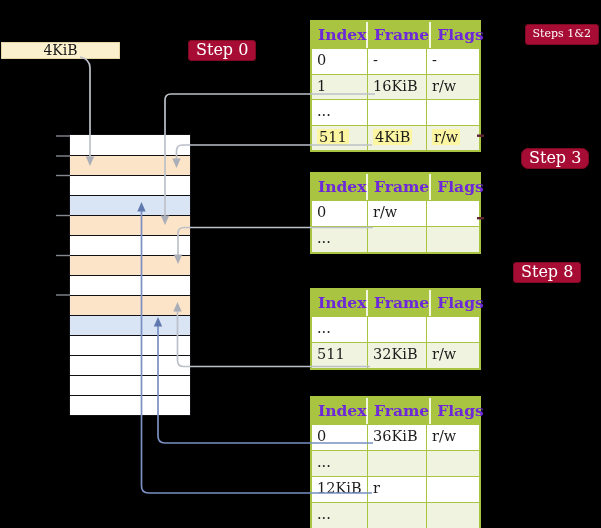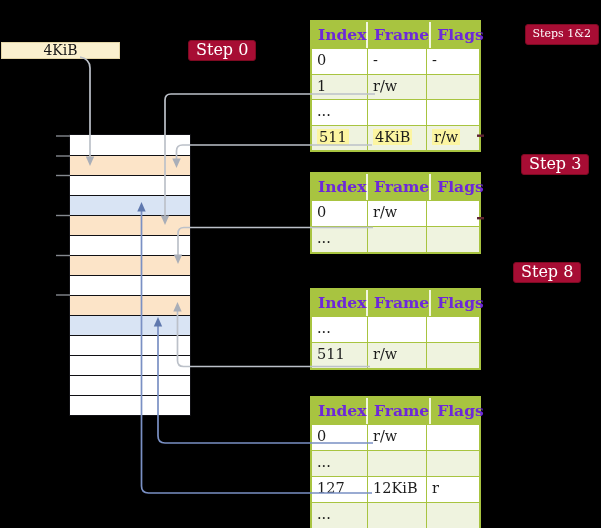--- a/index.html
+++ b/index.html
@@ -14,21 +14,21 @@
     background:#FAF0CE;border:1px solid #E3D5A6;
     color:#151515;font-size:14px;line-height:15px;text-align:center;
   }
   
   .badge{
     position:absolute;background:#A70D34;border:1px solid #7E0A22;border-radius:3px;
     color:#FFFFFF;font-size:16px;line-height:16px;padding:1px 7px 2px;white-space:nowrap;
   }
   .badge-step0{left:188px;top:40px;}
   .badge-steps12{right:2px;top:16px;font-size:11px;margin-top:8px;}
-  .badge-step3{left:521px;top:154px;}
+  .badge-step3{left:521px;top:148px;border-radius:7px;}
   .badge-step4{left:513px;top:262px;}
   
   .memcol{
     position:absolute;left:70px;top:135px;width:120px;height:280px;
     outline:1.5px solid #101014;
   }
   .memrow{width:100%;height:20px;box-sizing:border-box;}
   .memrow + .memrow{border-top:1.6px solid #101014;}
   .mem-white{background:#FFFFFF;}
   .mem-peach{background:#FCE4C8;}
@@ -88,20 +88,21 @@
       <span class="th">Frame</span>
       <span class="th">Flags</span>
     </div>
     <div class="tr">
       <div class="td"><span>0</span></div>
       <div class="td"><span>-</span></div>
       <div class="td"><span>-</span></div>
     </div>
     <div class="tr shade">
       <div class="td"><span>1</span></div>
+      <div class="td"><span>16KiB</span></div>
       <div class="td"><span>r/w</span></div>
     </div>
     <div class="tr">
       <div class="td"><span>...</span></div>
       <div class="td"></div>
       <div class="td"></div>
     </div>
     <div class="tr shade">
       <div class="td"><span class="hl">511</span></div>
       <div class="td"><span class="hl">4KiB</span></div>
@@ -130,40 +131,41 @@
       <span class="th">Frame</span>
       <span class="th">Flags</span>
     </div>
     <div class="tr">
       <div class="td"><span>...</span></div>
       <div class="td"></div>
       <div class="td"></div>
     </div>
     <div class="tr shade">
       <div class="td"><span>511</span></div>
+      <div class="td"><span>32KiB</span></div>
       <div class="td"><span>r/w</span></div>
     </div>
   </div>
 <div class="ptable t4">
     <div class="thead">
       <span class="th">Index</span>
       <span class="th">Frame</span>
       <span class="th">Flags</span>
     </div>
     <div class="tr">
       <div class="td"><span>0</span></div>
-      <div class="td"><span>r/w</span></div>
-    </div>
-    <div class="tr shade">
-      <div class="td"><span>...</span></div>
-      <div class="td"></div>
-      <div class="td"></div>
-    </div>
-    <div class="tr">
-      <div class="td"><span>127</span></div>
+      <div class="td"><span>36KiB</span></div>
+      <div class="td"><span>r/w</span></div>
+    </div>
+    <div class="tr shade">
+      <div class="td"><span>...</span></div>
+      <div class="td"></div>
+      <div class="td"></div>
+    </div>
+    <div class="tr">
       <div class="td"><span>12KiB</span></div>
       <div class="td"><span>r</span></div>
     </div>
     <div class="tr shade">
       <div class="td"><span>...</span></div>
       <div class="td"></div>
       <div class="td"></div>
     </div>
   </div>
 

